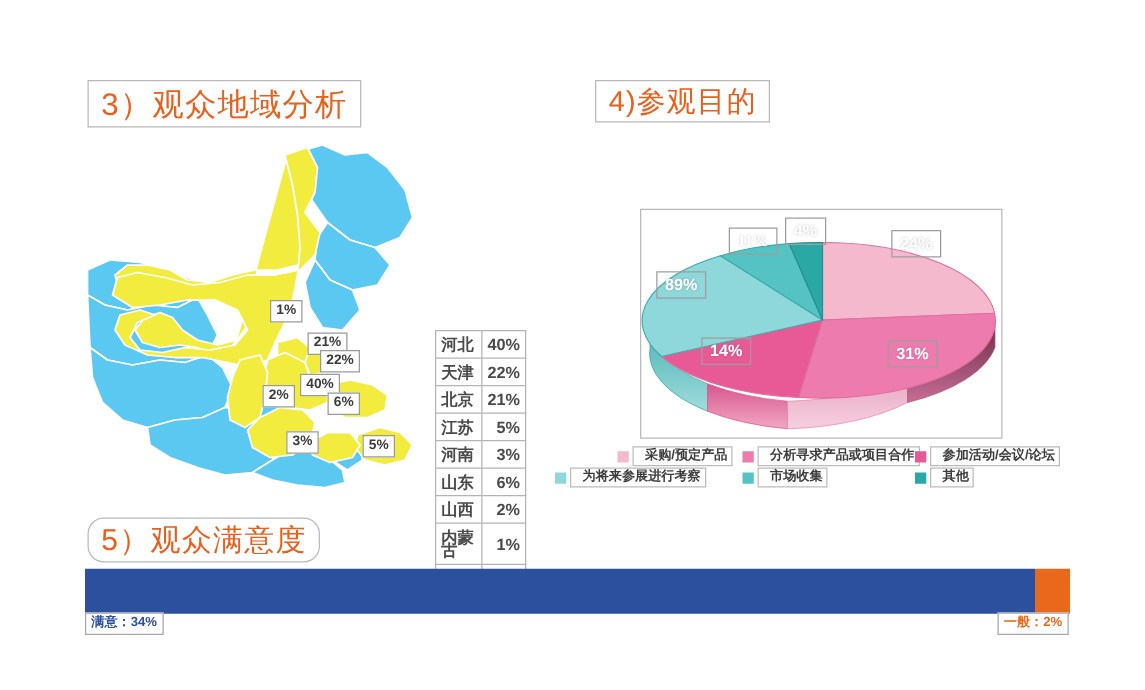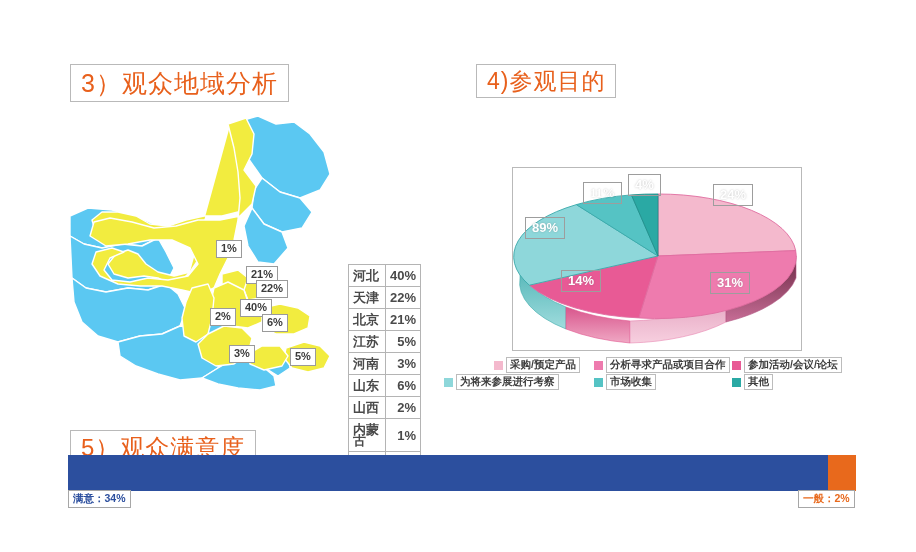--- a/index.html
+++ b/index.html
@@ -20,21 +20,21 @@
     color:#e8601c;
     font-weight:normal;
     letter-spacing:1px;
     display:flex;align-items:center;
     padding:0 10px;
     box-sizing:border-box;
     white-space:nowrap;
   }
   #title-region{left:70px;top:64px;height:38px;font-size:25px;}
   #title-purpose{left:476px;top:64px;height:34px;font-size:23px;}
-  #title-satisfaction{left:70px;top:430px;height:36px;font-size:24px;}
+  #title-satisfaction{left:70px;top:414px;height:36px;font-size:24px;border-radius:13px;}
 
   
   #map-wrap{position:absolute;left:62px;top:112px;width:290px;height:282px;}
   #map-svg{display:block;width:290px;height:282px;}
 
   .map-label{
     position:absolute;
     border:1px solid #9a9a9a;
     background:#ffffff;
     color:#3b3b3b;
@@ -92,21 +92,21 @@
   .lg{
     position:absolute;
     display:flex;align-items:center;
     white-space:nowrap;
   }
   .lg .sw{
     width:9px;height:9px;display:inline-block;margin-right:3px;flex:0 0 auto;
   }
   .lg .tx{
     font-size:10.5px;color:#3d3d3d;font-weight:bold;
-    border:1px solid #bcbcbc;padding:1px 3px 2px 3px;line-height:11px;
+    border:1px solid #bcbcbc;padding:1px 3px 2px 9px;line-height:11px;
     background:#fff;
   }
 
   
   #sat-bar{
     position:absolute;left:68px;top:455px;width:788px;height:36px;
   }
   #sat-fill-1{position:absolute;left:0;top:0;height:36px;background:#2c4f9e;}
   #sat-fill-2{position:absolute;top:0;right:0;height:36px;background:#e8691c;}
 

